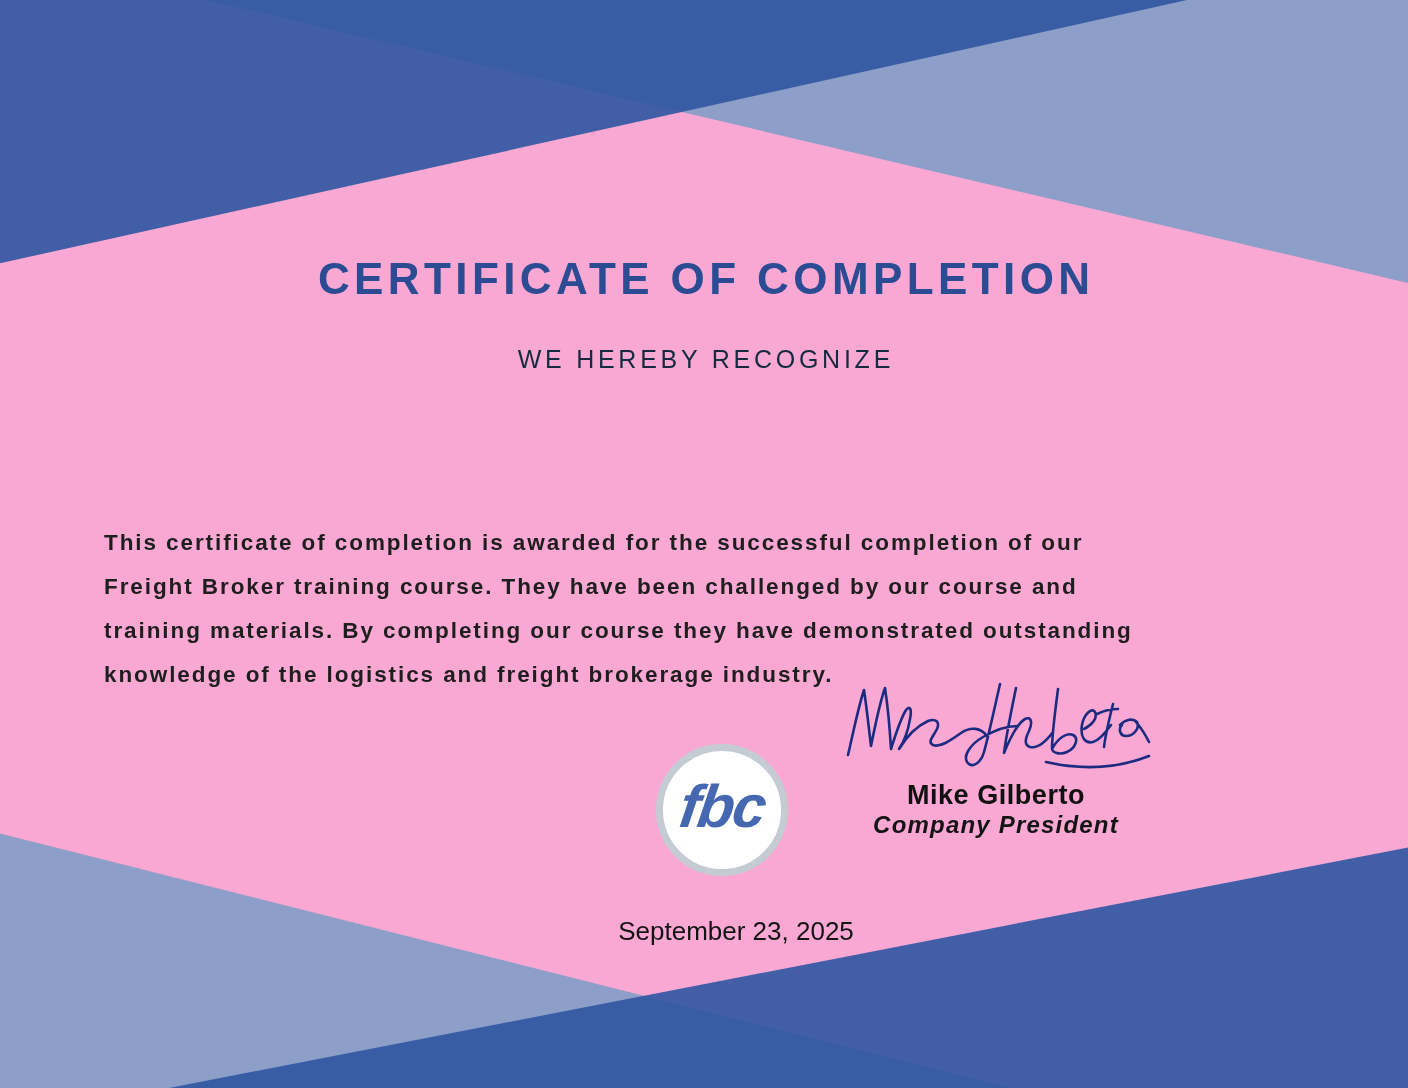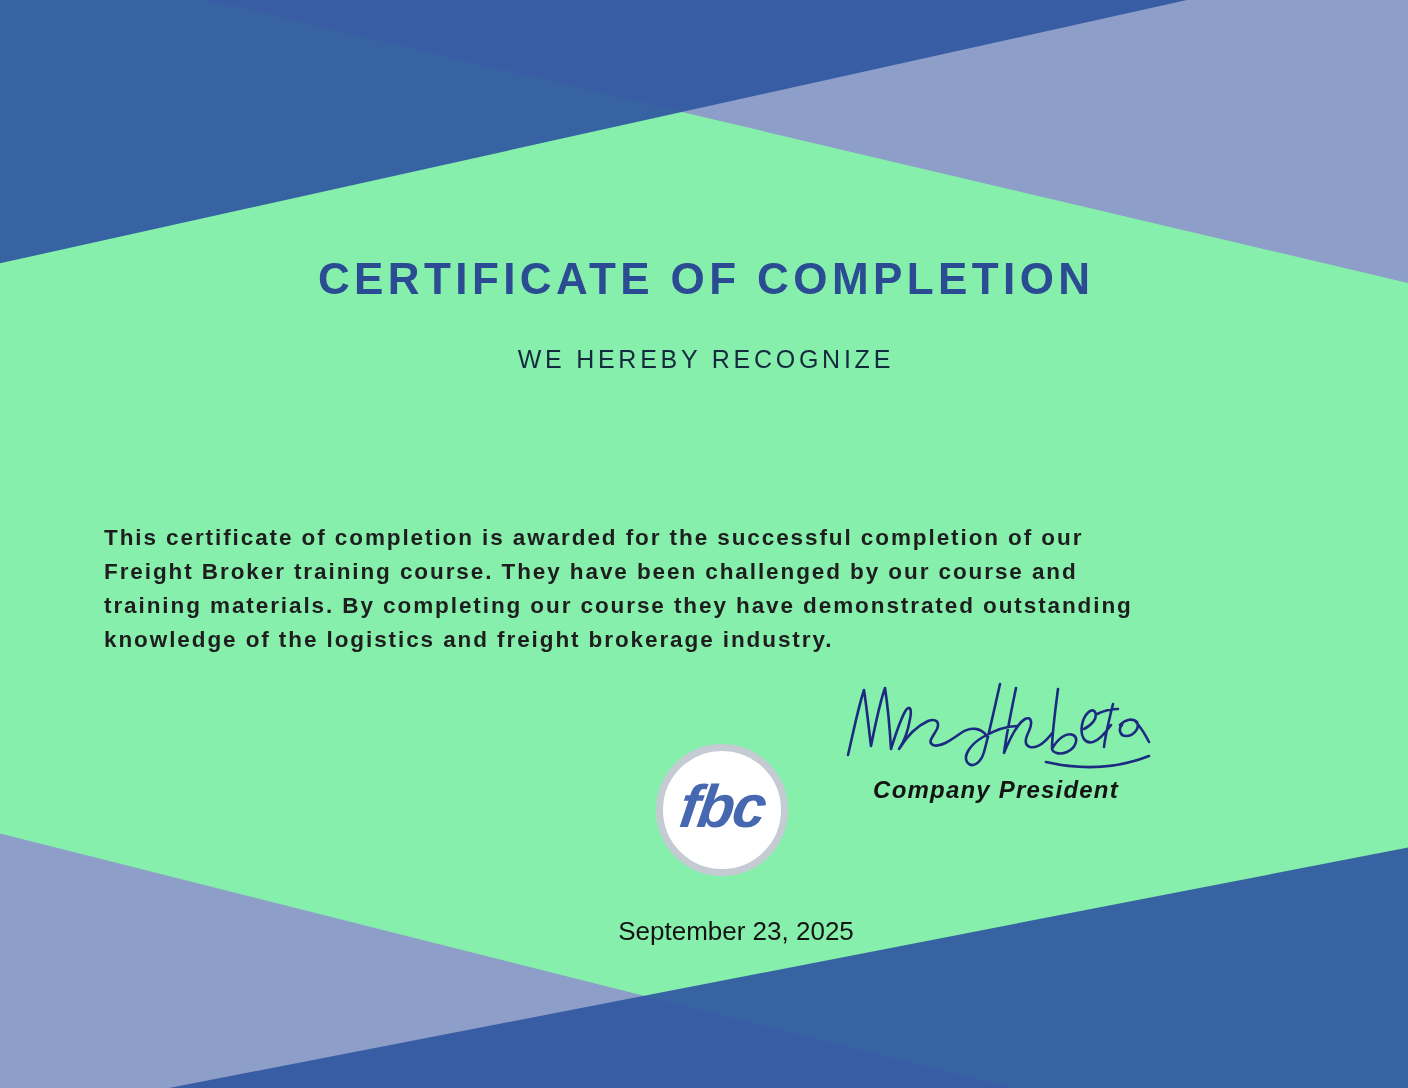--- a/index.html
+++ b/index.html
@@ -1,17 +1,17 @@
 <!DOCTYPE html>
 <html><head>
 <meta charset="utf-8">
 <style>
   html,body{margin:0;padding:0;background:#e8e8e8;}
   .stage{
-    position:relative;width:1408px;height:1088px;background:#86efac;
+    position:relative;width:1408px;height:1088px;background:#f9a8d4;
     overflow:hidden;margin:0 auto;
     font-family:"Liberation Sans","DejaVu Sans",sans-serif;
   }
   .tri{position:absolute;inset:0;pointer-events:none;}
   .tri-top-periwinkle{background:#8d9ec8;clip-path:polygon(14.6% 0,100% 0,100% 26%);}
   .tri-top-dark{background:rgba(51,88,162,0.93);clip-path:polygon(0 0,84.3% 0,0 24.2%);}
   .tri-bottom-periwinkle{background:#8d9ec8;clip-path:polygon(0 76.6%,71.7% 100%,0 100%);}
   .tri-bottom-dark{background:rgba(51,88,162,0.93);clip-path:polygon(100% 77.9%,100% 100%,12% 100%);}
 
   .cert-title{
@@ -24,21 +24,21 @@
     font-size:25px;font-weight:400;letter-spacing:0.15em;color:#142a3e;
     white-space:nowrap;text-indent:0.15em;
   }
   .recipient-wrap{position:absolute;top:392px;left:0;width:100%;text-align:center;}
   .recipient{
     display:inline-block;font-size:88px;font-weight:400;color:#0a0a0a;
     transform:scaleX(0.66);transform-origin:center;white-space:nowrap;line-height:1.05;
   }
   .body-text{
     position:absolute;left:104px;top:521px;width:1250px;
-    font-size:22.5px;font-weight:700;letter-spacing:0.085em;line-height:34px;
+    font-size:22.5px;font-weight:700;letter-spacing:0.085em;line-height:44px;
     color:#1e1e1e;white-space:pre-line;text-align:left;
   }
   .org-block{
     position:absolute;left:170px;top:762px;width:450px;text-align:center;
     font-size:27px;font-weight:700;letter-spacing:0.03em;line-height:38px;color:#0f0f0f;
   }
   .logo-circle{
     position:absolute;left:656px;top:744px;width:132px;height:132px;
     box-sizing:border-box;border:7px solid #c4cbd3;border-radius:50%;
     background:#ffffff;display:flex;align-items:center;justify-content:center;
@@ -85,18 +85,19 @@
   <div class="logo-circle">
     <span class="logo-text">fbc</span>
   </div>
 
   <div class="sig-block">
     <svg class="sig-svg" viewBox="0 0 310 100" fill="none" stroke="#1c2b80" stroke-width="2.6" stroke-linecap="round" stroke-linejoin="round">
       <path d="M7 79 C12 58 17 32 23 14 C26 34 28 54 30 70 C34 50 39 26 44 12 C47 32 49 56 50 73 C55 57 60 42 65 34 C69 29 71 33 69 43 C67 55 63 66 58 73 C66 60 76 50 87 45 C95 42 99 46 96 53 C92 61 86 66 92 69 C99 72 110 64 120 57 C130 50 140 52 146 60"></path>
       <path d="M159 8 C154 30 148 58 143 76 C140 87 131 93 126 86 C122 79 130 68 142 61 C156 53 168 50 176 50 M175 12 C170 36 165 62 163 77 C170 60 177 47 184 43 C190 40 192 46 188 55 C184 63 183 69 189 71 C197 73 206 64 212 56 M217 13 C214 36 211 58 211 73 C217 62 226 56 232 59 C238 62 235 72 226 76 C219 79 212 77 211 73 M243 53 C251 49 257 42 254 36 C251 31 243 38 241 49 C239 61 244 68 252 66 C259 64 265 56 270 49 M272 28 C268 44 264 62 263 71 M256 38 C264 34 272 33 277 33 M279 49 C285 43 292 42 296 46 C299 52 293 60 285 60 C279 60 277 53 281 49 M295 46 C301 53 305 60 308 66"></path>
       <path d="M205 86 C240 94 275 93 308 80"></path>
     </svg>
+    <div class="sig-name">Mike Gilberto</div>
     <div class="sig-title">Company President</div>
   </div>
 
   <div class="cert-date">September 23, 2025</div>
 
 </div>
 
 </body></html>

